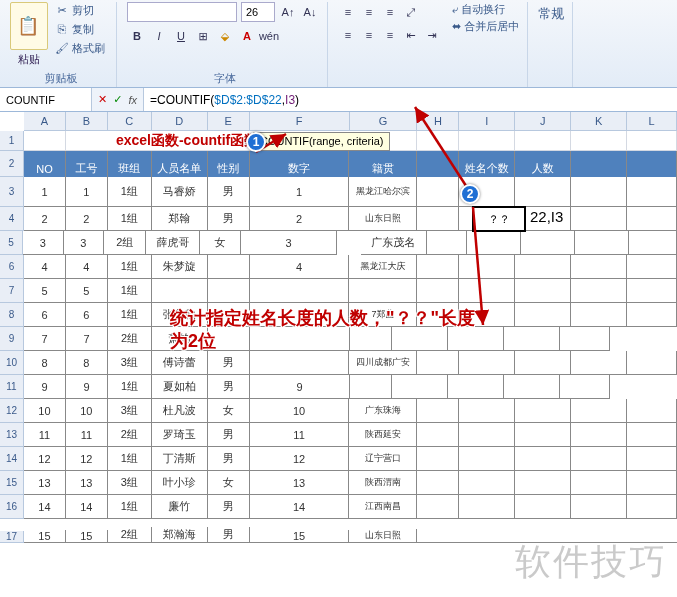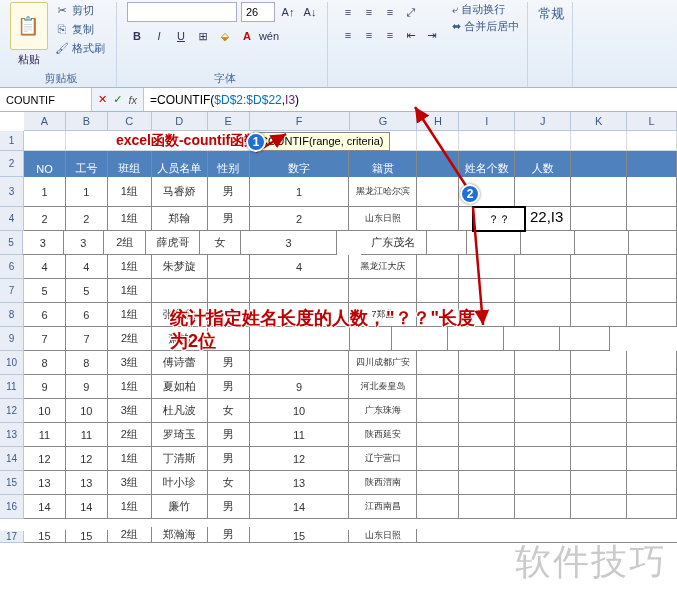--- a/index.html
+++ b/index.html
@@ -334,21 +334,20 @@
         <div class="cell " style="width: 50px;"></div>
       </div>
       <div class="grow tbl" style="height: 24px;">
         <div class="row-hdr">11</div>
         <div class="cell " style="width: 42px;">9</div>
         <div class="cell " style="width: 42px;">9</div>
         <div class="cell " style="width: 44px;">1组</div>
         <div class="cell " style="width: 56px;">夏如柏</div>
         <div class="cell " style="width: 42px;">男</div>
         <div class="cell " style="width: 100px;">9</div>
-        <div class="cell " style="width: 68px; font-size: 9px;">河北秦皇岛</div>
         <div class="cell " style="width: 42px;"></div>
         <div class="cell " style="width: 56px;"></div>
         <div class="cell " style="width: 56px;"></div>
         <div class="cell " style="width: 56px;"></div>
         <div class="cell " style="width: 50px;"></div>
       </div>
       <div class="grow tbl" style="height: 24px;">
         <div class="row-hdr">12</div>
         <div class="cell " style="width: 42px;">10</div>
         <div class="cell " style="width: 42px;">10</div>

